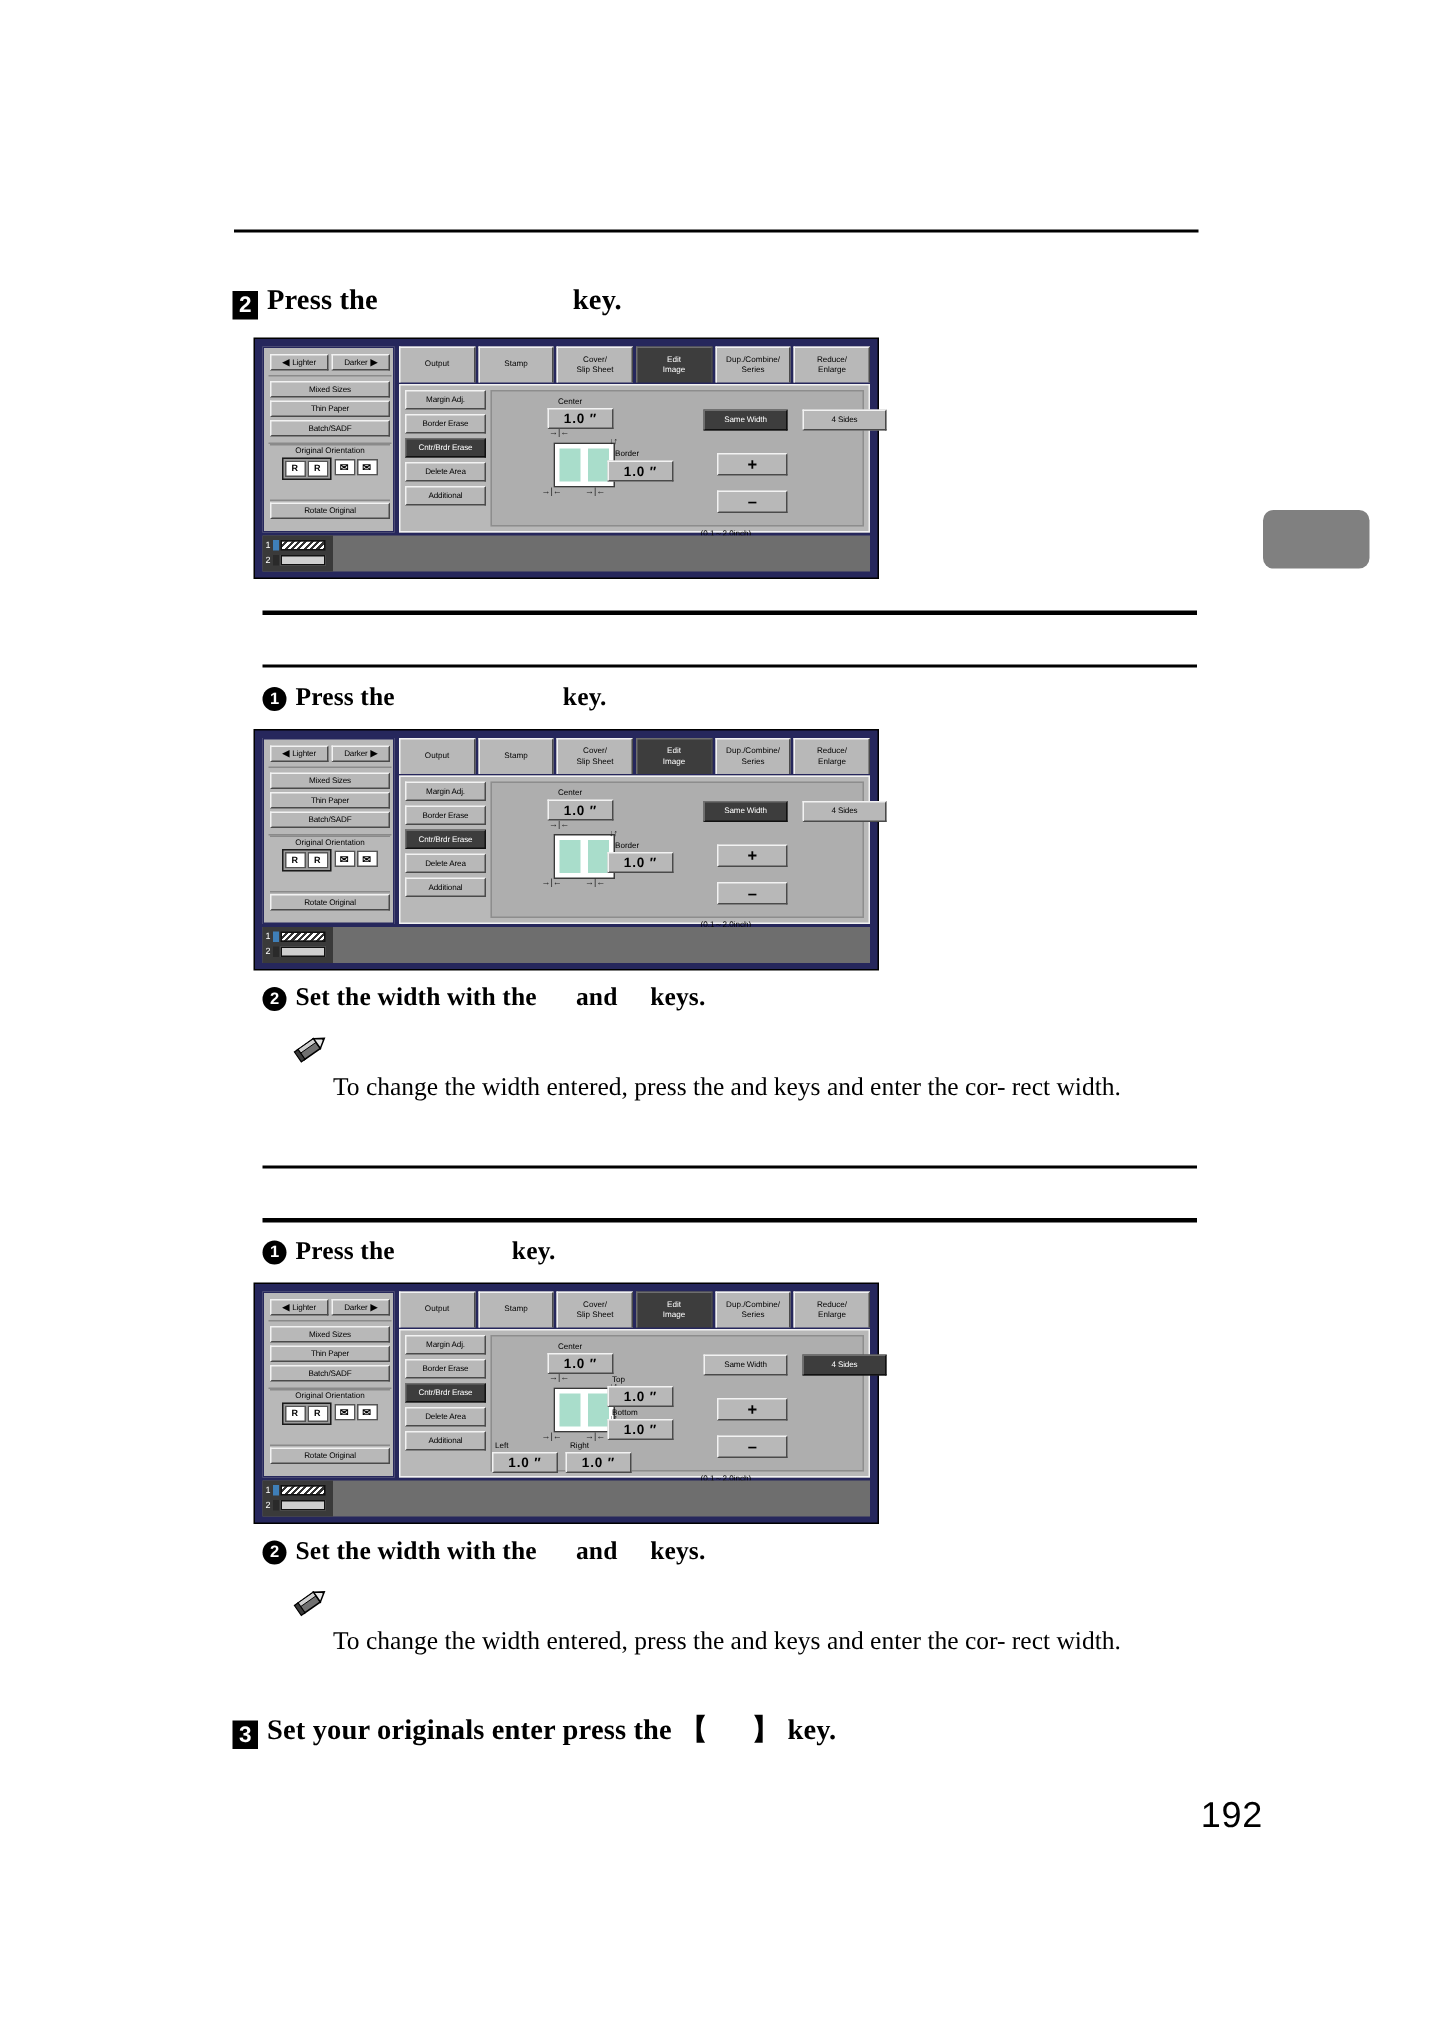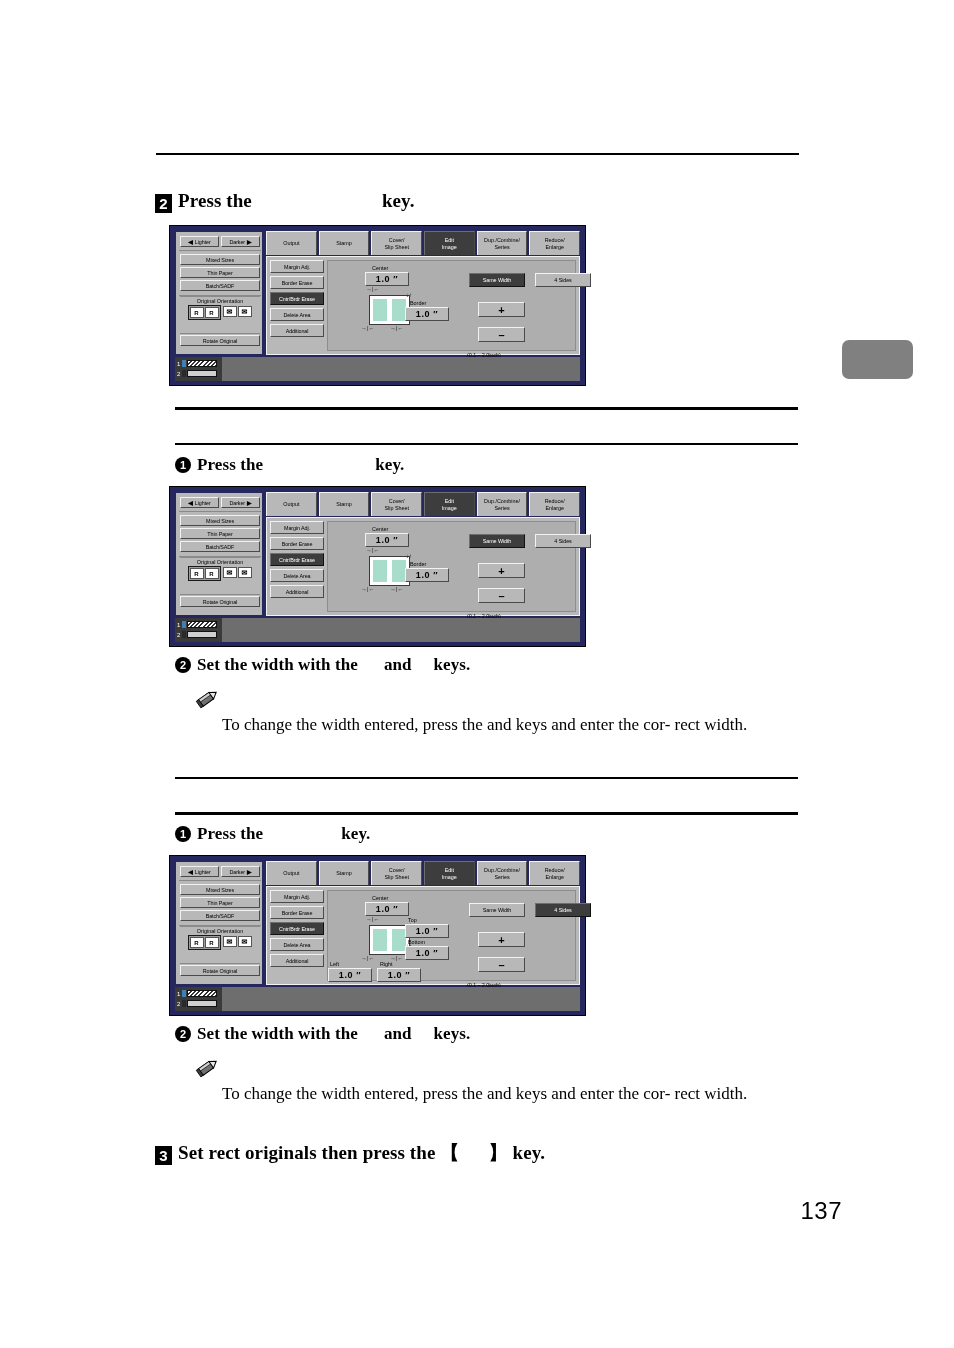--- a/index.html
+++ b/index.html
@@ -486,18 +486,18 @@
       <polygon points="21.5,11 23,12 21.5,13" fill="#000"></polygon>
       <rect x="1.5" y="8" width="3" height="8" fill="#3a3a3a" stroke="#000" stroke-width="0.8"></rect>
     </g>
   </svg>
 
   <div class="note-body" style="left:222px;top:1082px;">To change the width entered, press the        and      keys and enter the cor-
 rect width.</div>
 
   <div class="step" style="left:155px;top:1140px;">
     <span class="step-num-sq">3</span>
-    <span class="step-text">Set rect originals then press the 【      】 key.</span>
+    <span class="step-text">Set your originals enter press the 【      】 key.</span>
   </div>
 
-  <div class="pagenum">137</div>
+  <div class="pagenum">192</div>
 
 </div>
 
 </body></html>

